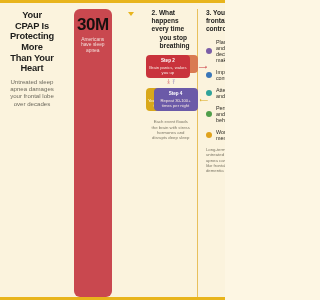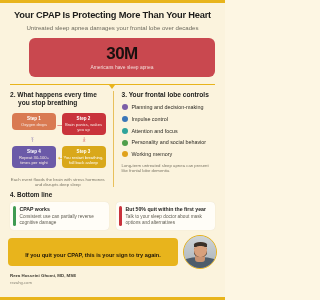--- a/index.html
+++ b/index.html
@@ -8,37 +8,37 @@
     background:#fdf6e3;
     font-family:"Liberation Sans",sans-serif;
     -webkit-font-smoothing:antialiased;
   }
   .page{
     position:relative;width:225px;height:300px;
     background:#fbf3dd;
     box-sizing:border-box;
     border-top:3px solid #e8b41c;
     border-bottom:3px solid #e8b41c;
-    display:flex;flex-direction:column;
+    display:flex;flex-direction:row;
   }
   
   .header{padding:7px 10px 0;text-align:center;}
   .title{
     font-size:9.3px;font-weight:bold;color:#1d1d1b;
     letter-spacing:-.2px;line-height:1.15;
   }
   .subtitle{
     font-size:6.1px;color:#6d6a5e;margin-top:3.5px;line-height:1.2;
   }
   
   .stats{display:flex;gap:7px;padding:6px 10px 0;}
   .stat{
     flex:1;border-radius:6px;padding:7px 3px 6px;text-align:center;
   }
-  .stat.red{background:#c9484f;margin-left:19px;}
+  .stat.red{background:#c9484f;}
   .stat.gold{background:#dda31c;}
   .stat-num{
     font-size:17px;font-weight:bold;color:#14110c;letter-spacing:-.5px;
     line-height:1;
   }
   .stat.red .stat-num{color:#19100f;}
   .stat-lbl{
     font-size:4.9px;margin-top:3.5px;line-height:1.15;
   }
   .stat.red .stat-lbl{color:#f3ddd9;}

